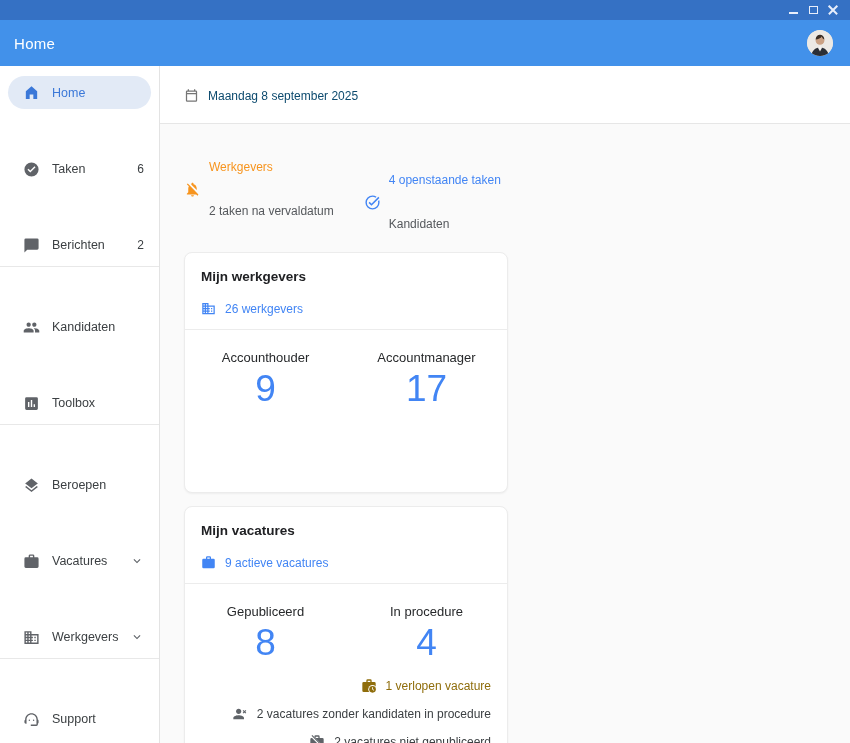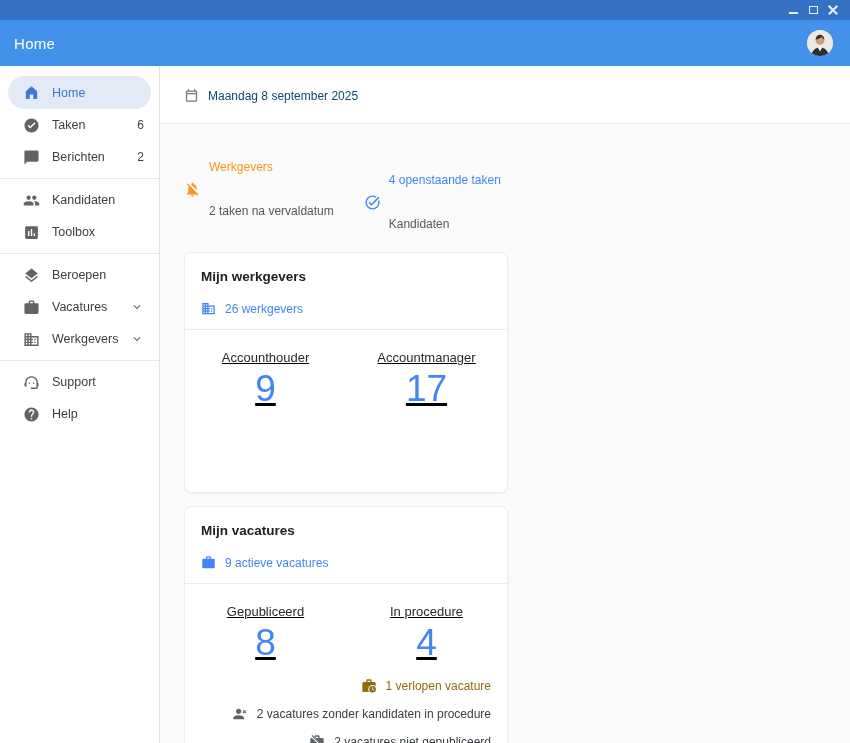--- a/index.html
+++ b/index.html
@@ -26,21 +26,21 @@
   .appbar { height:46px; background:#4291ea; display:flex; align-items:center; padding:0 17px 0 14px; }
   .appbar-title { color:#fff; font-size:15px; font-weight:500; letter-spacing:.3px; }
   .avatar { margin-left:auto; width:26px; height:26px; border-radius:50%; overflow:hidden; background:#e9e7e3; cursor:pointer; flex:none; }
 
   
   .shell { display:flex; height:677px; }
 
   
   .sidebar { width:160px; flex:none; background:#fff; border-right:1px solid #e3e3e3; padding-top:10px; }
   .brand { font-size:11px; color:#9aa0a6; padding:4px 14px 10px; }
-  .nav-item { height:32px; display:flex; align-items:center; padding:0 15px 0 23px; cursor:pointer; color:#3c4043; }
+  .nav-item { height:32px; display:flex; align-items:center; padding:0 15px 0 23px; cursor:pointer; color:#3c4043;margin-top:44px; }
   .nav-item .nav-ic { width:18px; color:#606368; flex:none; }
   .nav-item .nav-ic svg { width:17px; height:17px; }
   .nav-label { margin-left:11px; font-size:12.5px; font-weight:500; color:#3c4043; }
   .nav-badge { margin-left:auto; font-size:12px; color:#3c4043; }
   .chev { margin-left:auto; color:#5f6368; }
   .chev svg { width:14px; height:14px; }
   .nav-item.selected { background:#e2eaf6; border-radius:17px; margin:0 8px; padding:0 10px 0 15px; height:33px; }
   .nav-item.selected .nav-ic, .nav-item.selected .nav-label { color:#3b78d8; }
   .nav-divider { height:1px; background:#e8e8e8; margin:5px 0; }
 
@@ -67,21 +67,21 @@
   
   .cards { margin-top:21px; display:flex; flex-wrap:wrap; gap:13px 11px; align-items:flex-start; }
   .card { width:324px; background:#fff; border:1px solid #ececec; border-radius:8px; box-shadow:0 1px 2px rgba(0,0,0,.05); }
   .card-tall { min-height:241px; }
   .card-head { padding:16px 16px 13px; }
   .card-title { font-size:13.5px; font-weight:700; color:#202124; white-space:pre-wrap; }
   .card-link { margin-top:17px; display:flex; align-items:center; gap:9px; color:#4285f4; font-size:12px; cursor:pointer; }
   .card-link .ic svg { width:15px; height:15px; }
   .card-divider { height:1px; background:#ececec; }
 
-  .stats { display:flex; padding:20px 0 6px;text-decoration:underline; }
+  .stats { display:flex; padding:20px 0 6px; }
   .stat { flex:1; text-align:center; }
   .stat-label { font-size:13px; color:#27292b; }
   .stat-value { margin-top:3px; font-size:37px; font-weight:300; color:#4285f4; }
 
   .valerts { padding:8px 16px 14px; display:flex; flex-direction:column; gap:12px;align-items:flex-end; }
   .valert { display:flex; align-items:center; gap:9px; font-size:12px; color:#3c4043; }
   .valert .ic { color:#5f6368; }
   .valert .ic svg { width:16px; height:16px; }
   .valert.warn, .valert.warn .ic { color:#8f6d0b; }
 </style>

